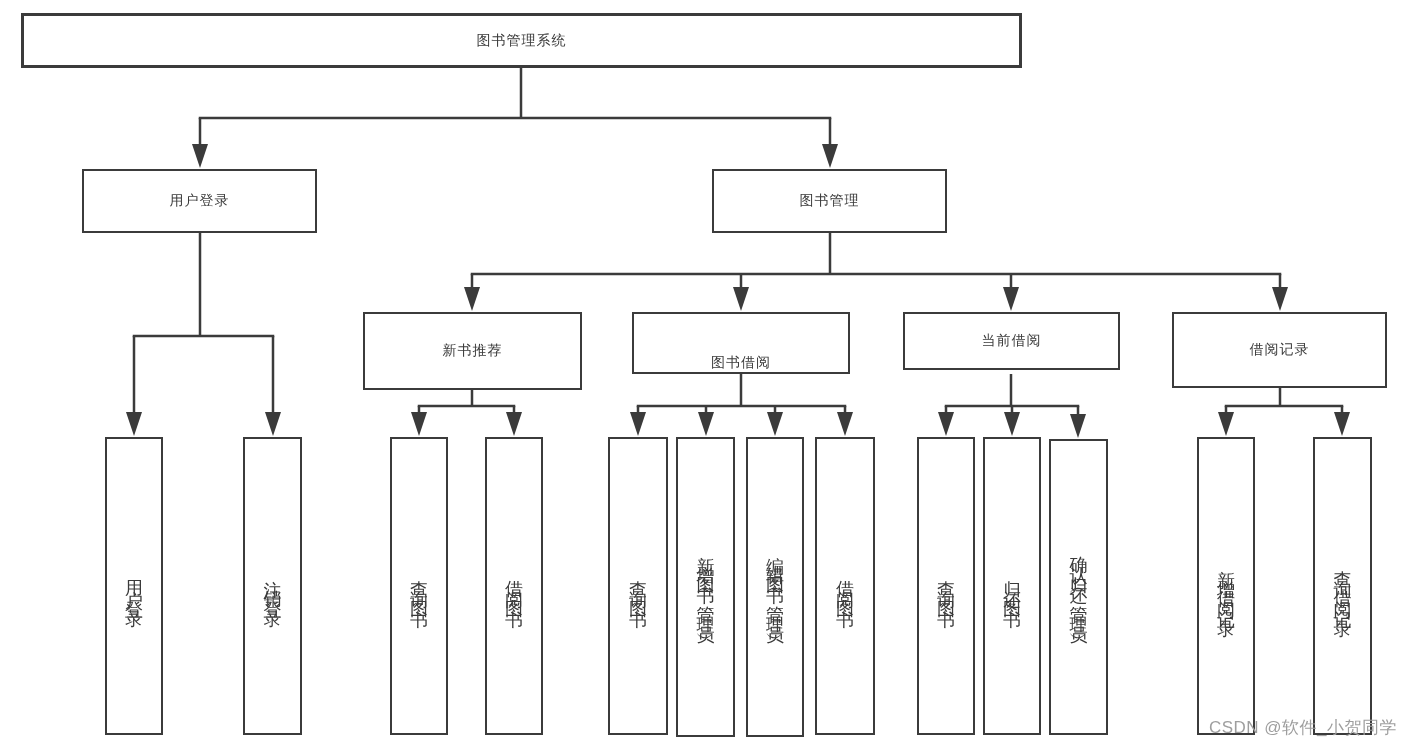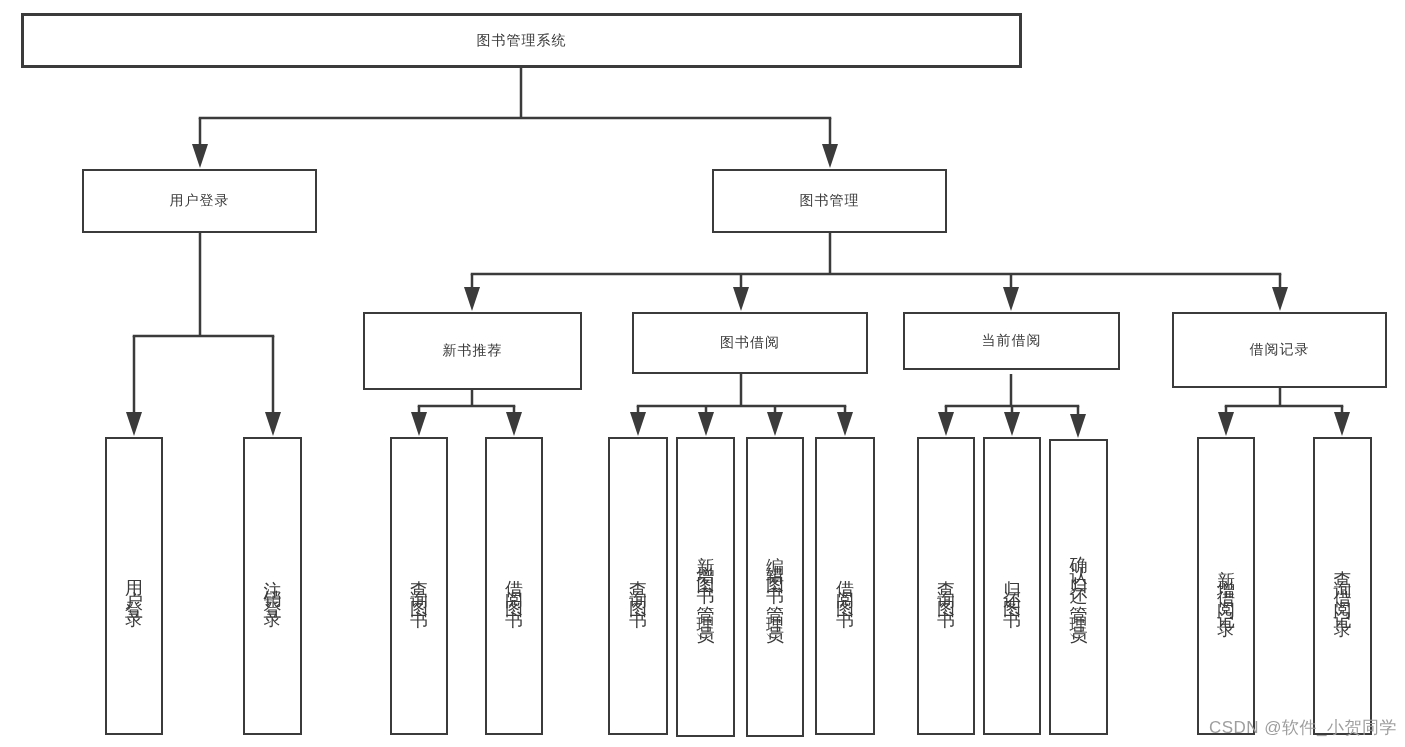--- a/index.html
+++ b/index.html
@@ -122,21 +122,21 @@
     </div>
     <div class="node horiz" style="left: 82px; top: 169px; width: 235px; height: 64px;">
       <span>用户登录</span>
     </div>
     <div class="node horiz" style="left: 712px; top: 169px; width: 235px; height: 64px;">
       <span>图书管理</span>
     </div>
     <div class="node horiz" style="left: 363px; top: 312px; width: 219px; height: 78px;">
       <span>新书推荐</span>
     </div>
-    <div class="node horiz" style="left: 632px; top: 312px; width: 236px; height: 62px;">
+    <div class="node horiz" style="left: 632px; top: 312px; width: 218px; height: 62px; align-items: flex-end;">
       <span>图书借阅</span>
     </div>
     <div class="node horiz" style="left: 903px; top: 312px; width: 217px; height: 58px;">
       <span>当前借阅</span>
     </div>
     <div class="node horiz" style="left: 1172px; top: 312px; width: 215px; height: 76px;">
       <span>借阅记录</span>
     </div>
     <div class="node vert" style="left: 105px; top: 437px; width: 58px; height: 298px;">
       <span>用户登录</span>

